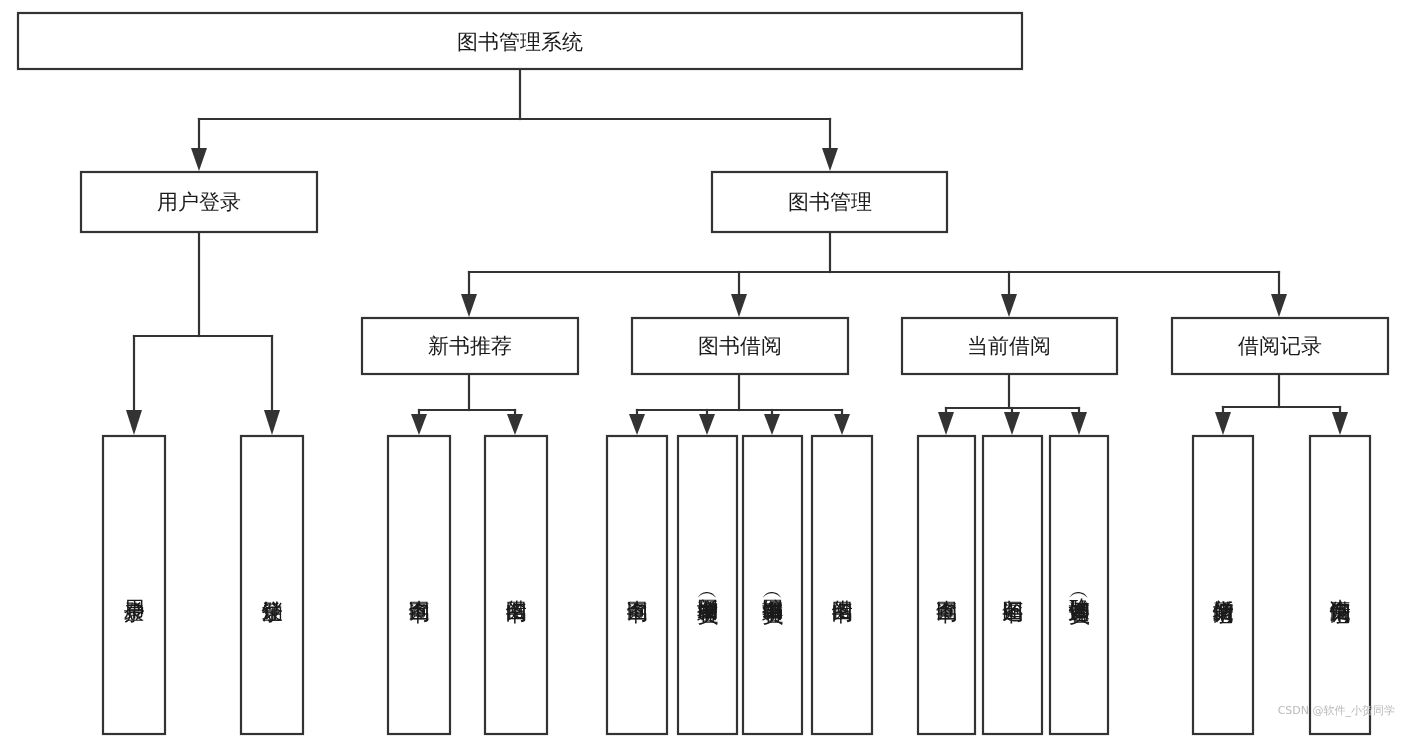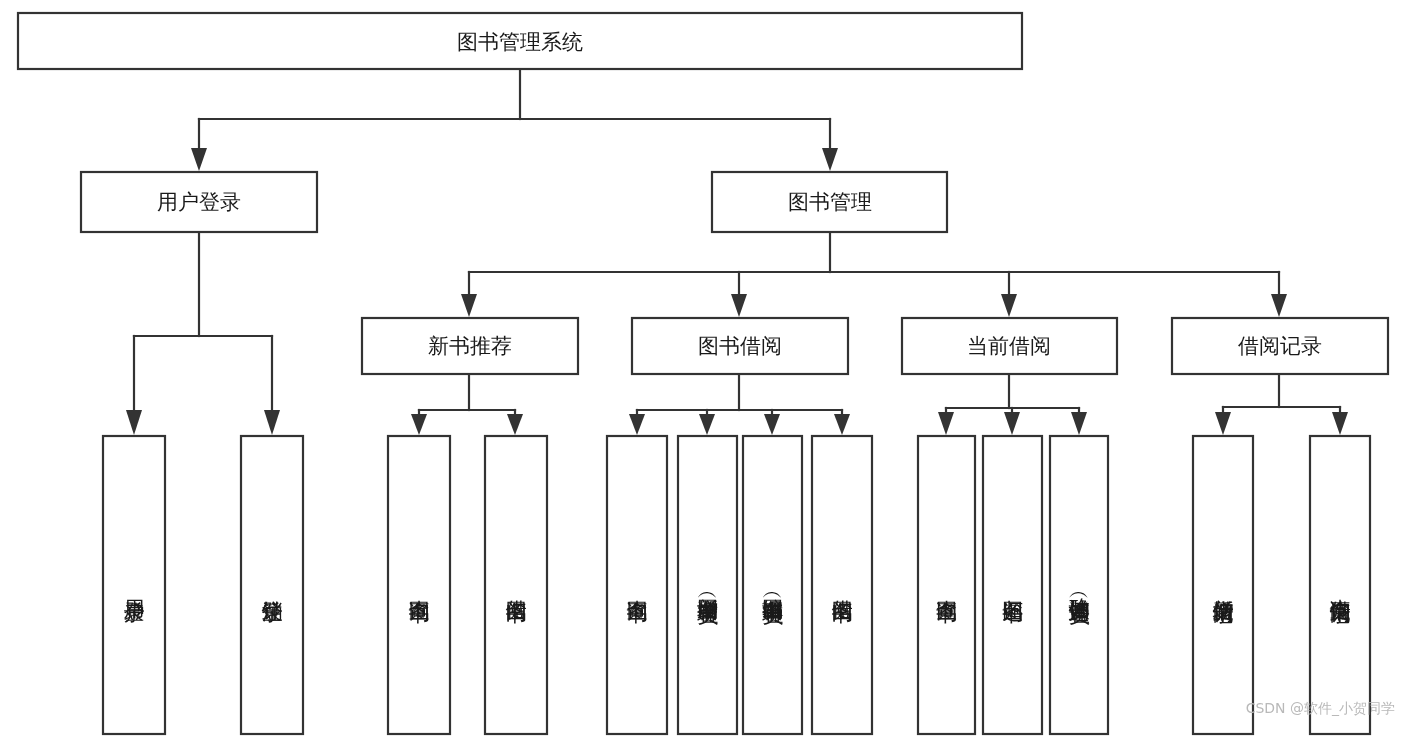--- a/index.html
+++ b/index.html
@@ -67,21 +67,21 @@
     color: #1a1a1a;
     letter-spacing: 1px;
     white-space: nowrap;
     text-align: center;
   }
   .watermark {
     position: absolute;
     right: 10px;
     bottom: 6px;
     font-family: "DejaVu Sans", "Liberation Sans", sans-serif;
-    font-size: 14px;
+    font-size: 11px;
     color: #b9b9b9;
     white-space: nowrap;
     user-select: none;
   }
 </style>
 </head>
 <body>
 
 <div id="diagram-root">
 

